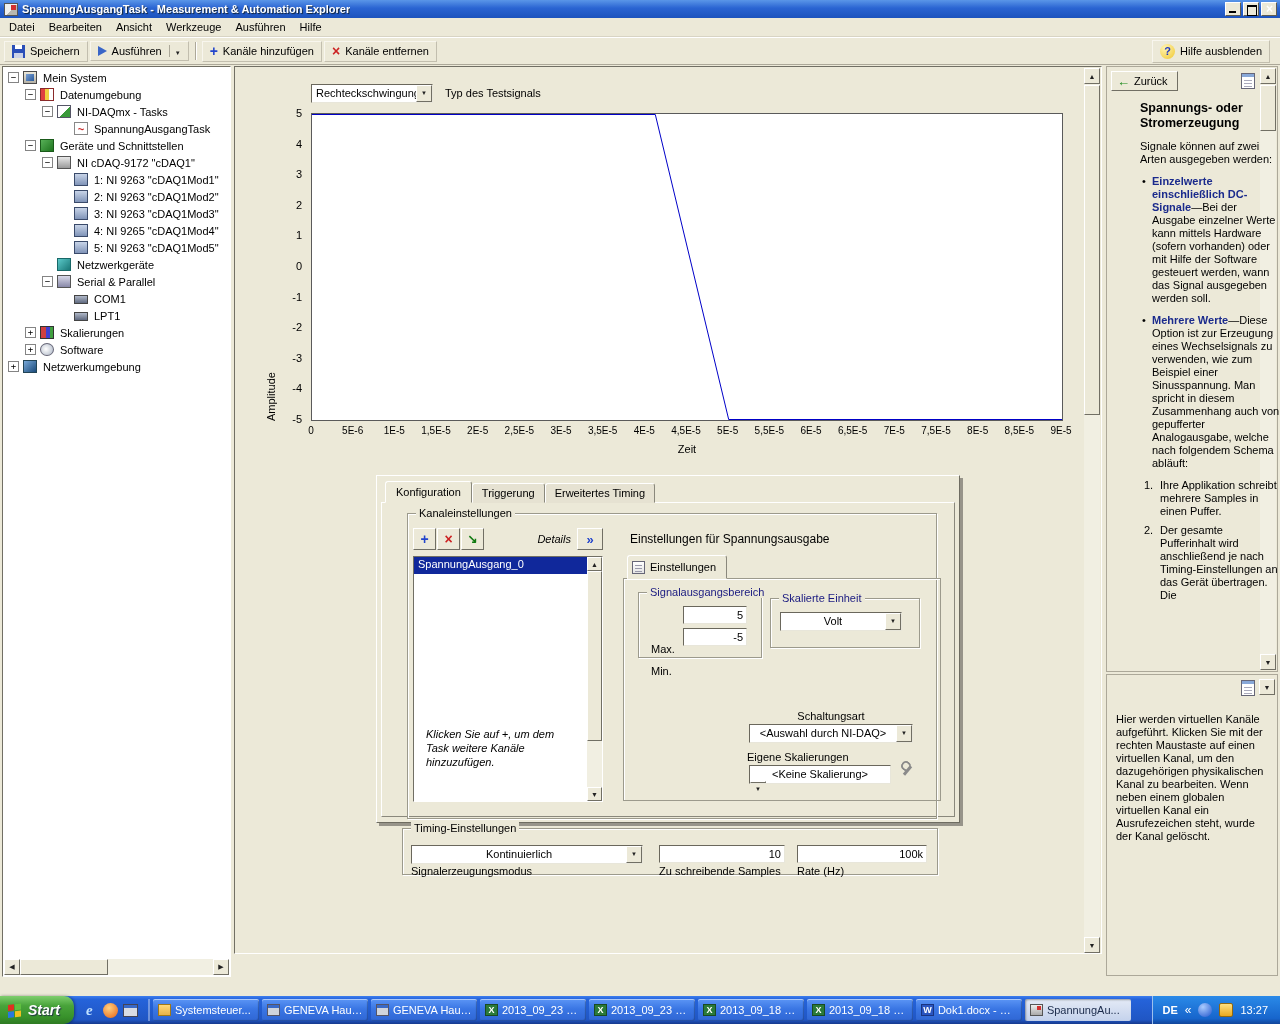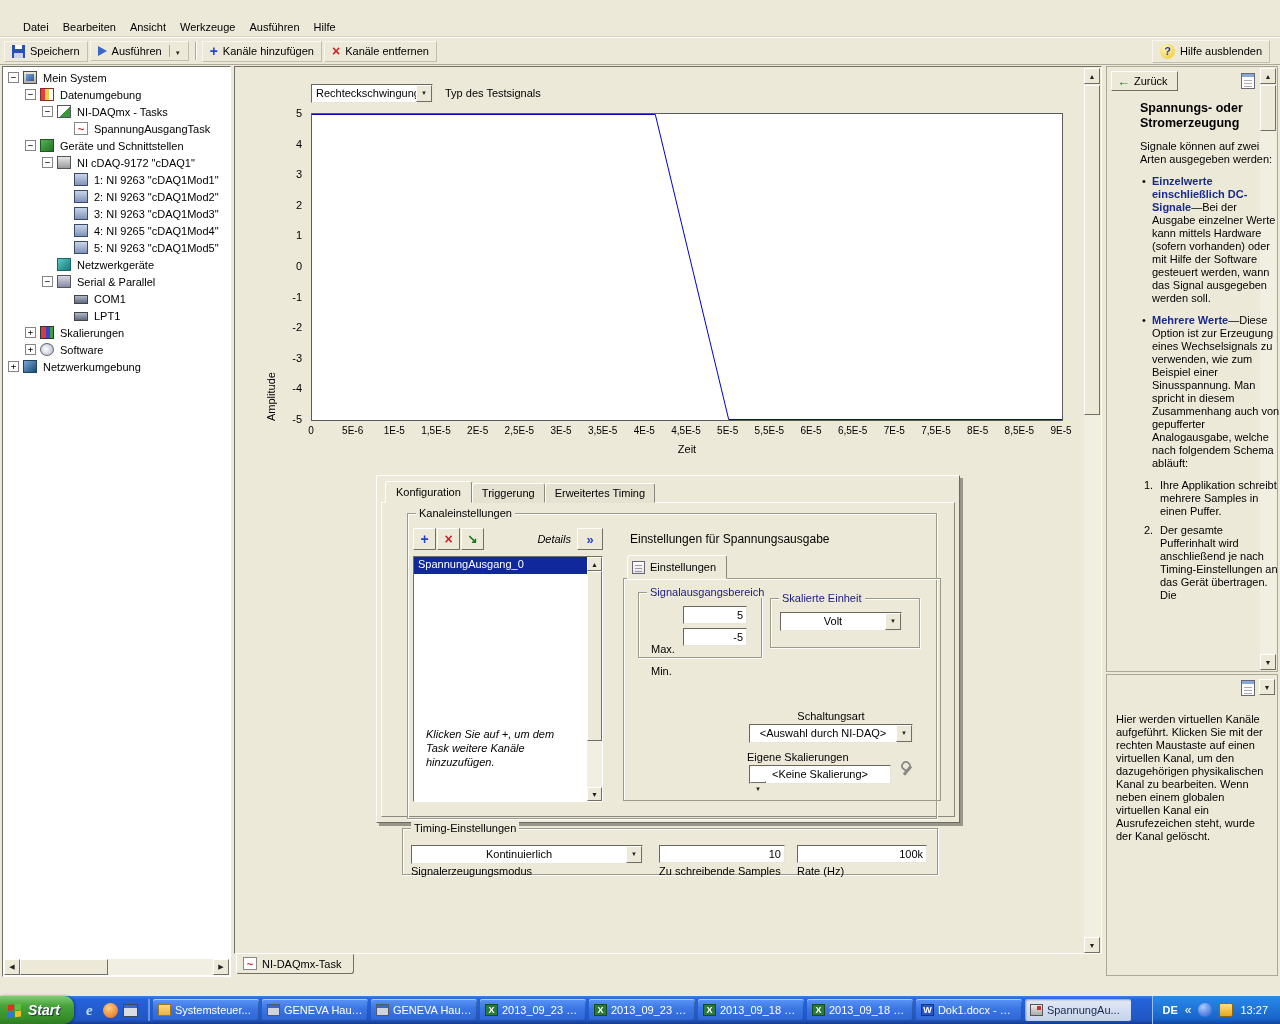--- a/index.html
+++ b/index.html
@@ -17,21 +17,21 @@
   .title-text { white-space:nowrap; overflow:hidden; text-shadow:1px 1px 1px #123; }
   .win-btns { margin-left:auto; display:flex; gap:2px; }
   .winbtn { width:16px; height:14px; background:#ece9d8; border:1px solid; border-color:#fff #5f5d52 #5f5d52 #fff;
     position:relative; }
   .winbtn.minimize::before { content:""; position:absolute; left:3px; bottom:2px; width:7px; height:2px; background:#000; }
   .winbtn.maximize::before { content:""; position:absolute; left:3px; top:2px; width:8px; height:8px; border:1px solid #000; border-top-width:2px; }
   .winbtn.close-btn::before { content:"×"; position:absolute; left:4px; top:-1px; font-size:12px; font-weight:bold; }
 
   
   .menubar { position:absolute; left:0; top:18px; width:1280px; height:19px; background:#ece9d8;
-    display:flex; align-items:center; padding-left:16px; border-bottom:1px solid #d8d4c4; }
+    display:flex; align-items:center; padding-left:2px; border-bottom:1px solid #d8d4c4; }
   .menu-item { padding:2px 7px; }
   .toolbar { position:absolute; left:0; top:37px; width:1280px; height:28px; background:#ece9d8;
     border-top:1px solid #fff; border-bottom:1px solid #aca899; display:flex; align-items:center; padding:0 4px; gap:2px; }
   .tbtn { display:flex; align-items:center; gap:5px; padding:3px 7px; border:1px solid; border-color:#f8f6ee #c2beae #c2beae #f8f6ee; background:#ece9d8; white-space:nowrap; }
   .tsep { width:1px; height:18px; background:#aca899; box-shadow:1px 0 0 #fff; margin:0 4px; }
   .floppy-icon { width:13px; height:13px; background:#2b4fb8; position:relative; flex:none; }
   .floppy-icon::before { content:""; position:absolute; left:3px; top:0; width:7px; height:4px; background:#fff; }
   .floppy-icon::after { content:""; position:absolute; left:2px; bottom:0; width:9px; height:5px; background:#ccd2e6; }
   .run-icon { width:0; height:0; border-left:9px solid #3a66c8; border-top:5px solid transparent; border-bottom:5px solid transparent; flex:none; }
   .drop-arrow { border-left:1px solid #aca899; padding-left:5px; margin-left:2px; }
@@ -238,20 +238,29 @@
   .tray-icon { width:14px; height:14px; border-radius:50%; }
   .tray-blue { background:radial-gradient(circle at 5px 4px,#aaccff,#2255cc); }
   .tray-shield { border-radius:2px; background:linear-gradient(#ffe080,#e8a820); border:1px solid #906810; }
   .clock { font-size:11px; }
 </style>
 </head>
 <body>
 
 <div class="screen">
 
+  <div class="titlebar">
+    <span class="app-icon"></span>
+    <span class="title-text">SpannungAusgangTask - Measurement &amp; Automation Explorer</span>
+    <span class="win-btns">
+      <span class="winbtn minimize"></span>
+      <span class="winbtn maximize"></span>
+      <span class="winbtn close-btn"></span>
+    </span>
+  </div>
 
   <div class="menubar">
       <span class="menu-item">Datei</span>
       <span class="menu-item">Bearbeiten</span>
       <span class="menu-item">Ansicht</span>
       <span class="menu-item">Werkzeuge</span>
       <span class="menu-item">Ausführen</span>
       <span class="menu-item">Hilfe</span>
     </div>
 
@@ -513,26 +522,20 @@
       </div>
     </div>
 
     <div class="vscroll main-vscroll">
       <span class="sb-btn sb-up"></span>
       <span class="sb-thumb-v"></span>
       <span class="sb-btn sb-down"></span>
     </div>
   </div>
 
-  <div class="bottom-tabs">
-    <div class="bottom-tab">
-      <span class="ticon waveform-icon"></span>
-      <span>NI-DAQmx-Task</span>
-    </div>
-  </div>
 
   <div class="help-top">
     <div class="back-btn">
       <span class="back-arrow"></span>
       <span>Zurück</span>
     </div>
     <span class="page-icon hp1"></span>
     <div class="vscroll help-vscroll">
       <span class="sb-btn sb-up"></span>
       <span class="sb-thumb-v"></span>

